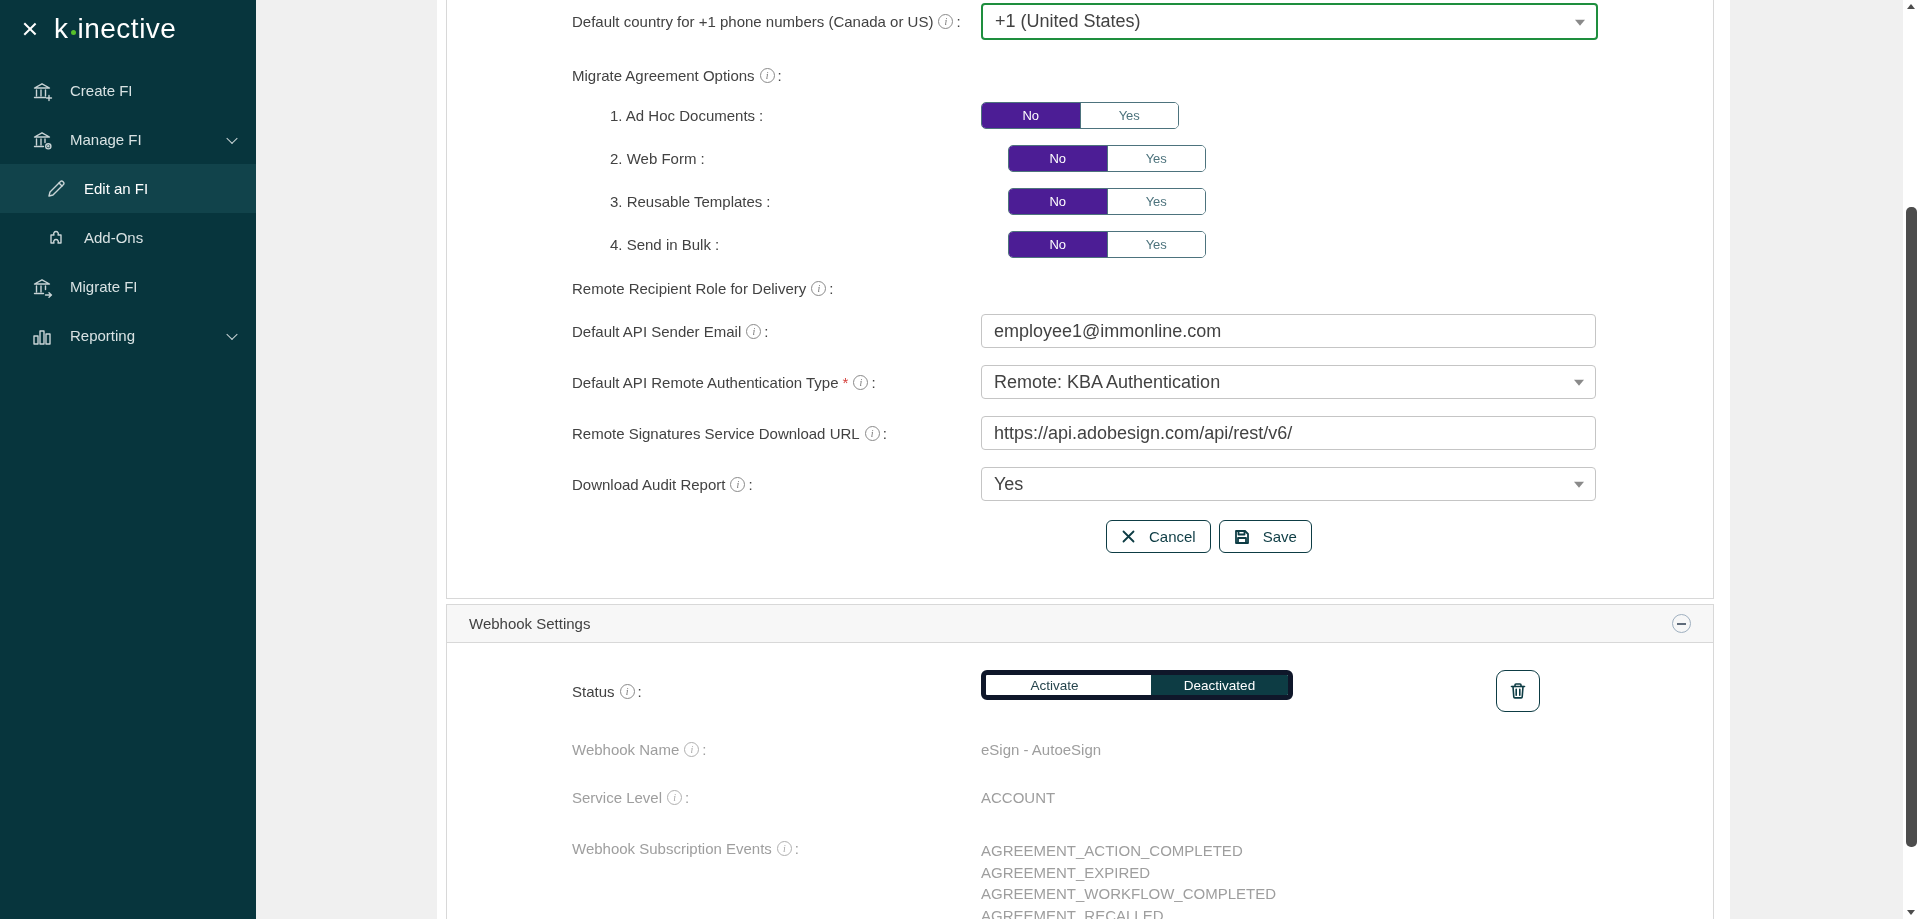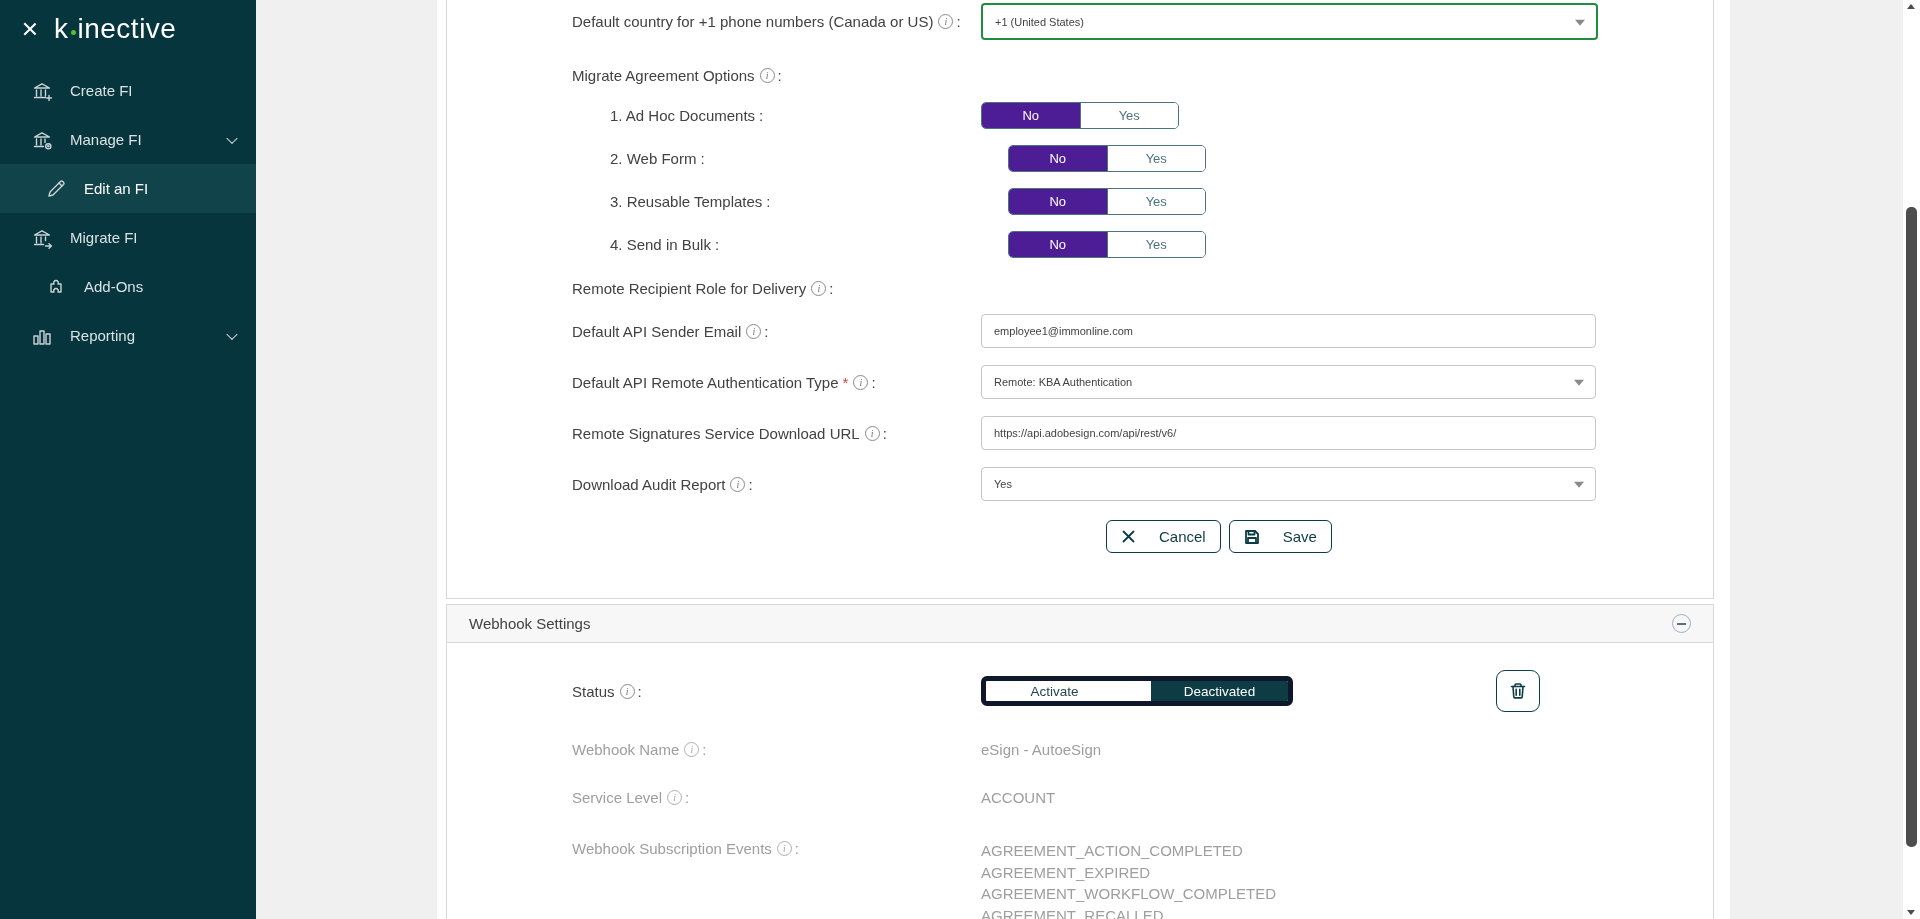--- a/index.html
+++ b/index.html
@@ -36,55 +36,55 @@
               border-bottom:1px solid #d8d8d8; height:599px; overflow:hidden; }
   .section2 { margin:5px 16px 0 9px; border:1px solid #d8d8d8; height:400px; }
   .sec-header { height:38px; background:#f7f7f7; border-bottom:1px solid #d8d8d8;
                 display:flex; align-items:center; padding:0 22px; }
   .sec-title { font-size:15px; color:#424242; }
   .minus-btn { margin-left:auto; width:19px; height:19px; border:1px solid #9fb0c0;
                border-radius:50%; position:relative; cursor:pointer; background:#f7f7f7; }
   .minus-btn::after { content:""; position:absolute; left:4px; top:8px; width:9px; height:1.6px;
                background:#5f6b7a; }
 
-  .frow { display:flex; align-items:center; margin-left:125px; }
+  .frow { display:flex; margin-left:125px; }
   .flabel { width:409px; font-size:15px; color:#424242; display:flex; align-items:center; }
   .flabel.indent { padding-left:38px; }
   .flabel.disabled, .fvalue.disabled { color:#9e9e9e; }
   .info-i { display:inline-flex; align-items:center; justify-content:center;
             width:15px; height:15px; border:1px solid #8a8a8a; border-radius:50%;
             font-size:10px; font-style:italic; font-family:"Liberation Serif", serif;
             color:#757575; margin:0 3px 0 5px; flex:0 0 15px; }
   .flabel.disabled .info-i { border-color:#b0b0b0; color:#a8a8a8; }
   .req { color:#d43f3a; margin-left:4px; }
 
   .select, .input { position:relative; width:615px; height:34px; border:1px solid #c5c5c5;
             border-radius:4px; background:#fff; display:flex; align-items:center;
-            padding:0 32px 0 12px; font-size:11px; color:#424242; cursor:pointer; }
+            padding:0 32px 0 12px; font-size:18px; color:#424242; cursor:pointer; }
   .input { padding-right:12px; cursor:text; }
   .select.focused { border:2px solid #1e8e3e; height:37px; width:617px; }
   .caret { position:absolute; right:11px; top:50%; transform:translateY(-38%);
            width:0; height:0; border-left:5.5px solid transparent; border-right:5.5px solid transparent;
            border-top:6px solid #8a8a8a; }
 
   .toggle { display:flex; width:198px; height:27px; border:1px solid #4d737d; border-radius:5px;
             overflow:hidden; background:#fff; }
   .toggle .t-opt { flex:1; display:flex; align-items:center; justify-content:center;
             font-size:13px; color:#4d737d; cursor:pointer; background:#fff; }
   .toggle .t-opt.sel { background:#4c1d95; color:#ffffff; }
   .toggle .t-opt + .t-opt { border-left:1px solid #4d737d; }
 
   .seg { display:flex; width:312px; height:30px; border:5px solid #0f172a; border-radius:6px;
          overflow:hidden; background:#fff; }
   .seg .s-opt { flex:1; display:flex; align-items:center; justify-content:center;
          font-size:13.5px; color:#27454d; cursor:pointer; }
   .seg .s-opt.sel { background:#0d3c44; color:#ffffff;margin-left:28px; }
 
   .btn-row { display:flex; margin-left:659px; gap:8px; }
-  .btn { display:inline-flex; align-items:center; gap:23px; height:33px; padding:0 14px;
+  .btn { display:inline-flex; align-items:center; gap:13px; height:33px; padding:0 14px;
          border:1.5px solid #0d3c44; border-radius:6px; background:#fff; color:#0d3c44;
          font-size:15px; cursor:pointer; font-family:"Liberation Sans", sans-serif; }
   .btn svg { stroke:#0d3c44; fill:none; stroke-width:1.8; stroke-linecap:round; stroke-linejoin:round; }
 
   .trash-btn { margin-left:auto; margin-right:173px; width:44px; height:42px; border:1px solid #0d3c44;
          border-radius:9px; background:#fff; display:flex; align-items:center; justify-content:center;
          cursor:pointer; }
   .trash-btn svg { stroke:#0d3c44; fill:none; stroke-width:1.6; stroke-linecap:round; stroke-linejoin:round; }
 
   .fvalue { font-size:15px; color:#9e9e9e; }
@@ -156,39 +156,39 @@
     <div class="nav-item sub active">
       <span class="nav-ico">
         <svg width="24" height="24" viewBox="0 0 24 24">
             <path d="M5 19l1-4L16.5 4.5a1.6 1.6 0 0 1 2.3 0l.7.7a1.6 1.6 0 0 1 0 2.3L9 18l-4 1Z"></path>
             <path d="M15 6l3 3"></path>
           </svg>
       </span>
       <span>Edit an FI</span>
     </div>
 
+    <div class="nav-item sub">
+      <span class="nav-ico">
+        <svg width="24" height="24" viewBox="0 0 24 24">
+            <path d="M7 9h3a2.3 2.3 0 1 1 4 0h3v8h-3a2.3 2.3 0 1 0-4 0H7v-8Z"></path>
+          </svg>
+      </span>
+      <span>Add-Ons</span>
+    </div>
+
     <div class="nav-item">
       <span class="nav-ico">
         <svg width="24" height="24" viewBox="0 0 24 24">
             <path d="M4.5 9 12 4.8 19.5 9Z"></path>
             <path d="M6.5 11v6M11 11v6M15.5 11v3.5"></path>
             <path d="M4.5 18.5h9"></path>
             <path d="M15.5 20h6M19 17.8l2.4 2.2L19 22.2"></path>
           </svg>
       </span>
       <span>Migrate FI</span>
-    </div>
-
-    <div class="nav-item sub">
-      <span class="nav-ico">
-        <svg width="24" height="24" viewBox="0 0 24 24">
-            <path d="M7 9h3a2.3 2.3 0 1 1 4 0h3v8h-3a2.3 2.3 0 1 0-4 0H7v-8Z"></path>
-          </svg>
-      </span>
-      <span>Add-Ons</span>
     </div>
 
     <div class="nav-item">
       <span class="nav-ico">
         <svg width="24" height="24" viewBox="0 0 24 24">
             <rect x="4" y="12" width="4" height="8"></rect>
             <rect x="10" y="7" width="4" height="13"></rect>
             <rect x="16" y="10" width="4" height="10"></rect>
           </svg>
       </span>

